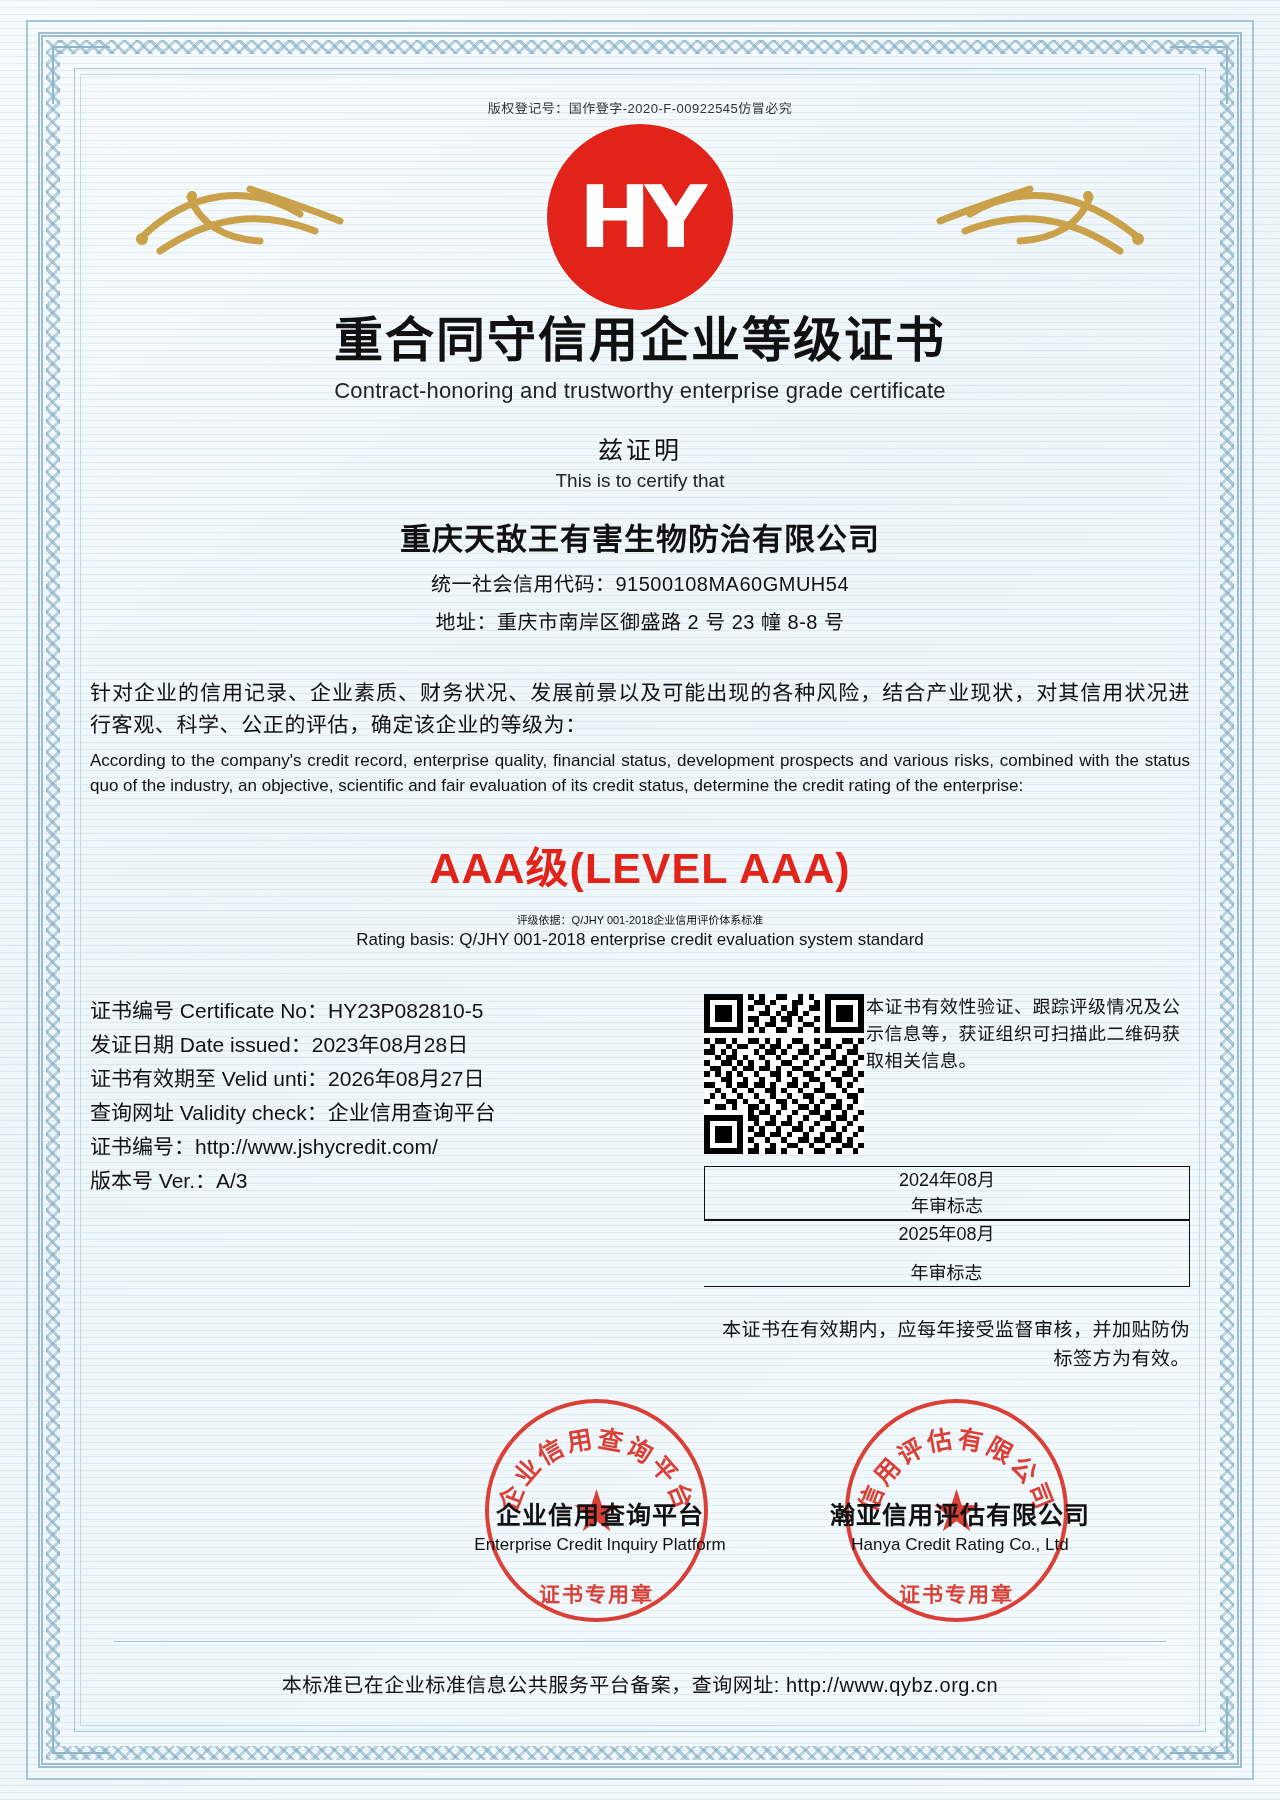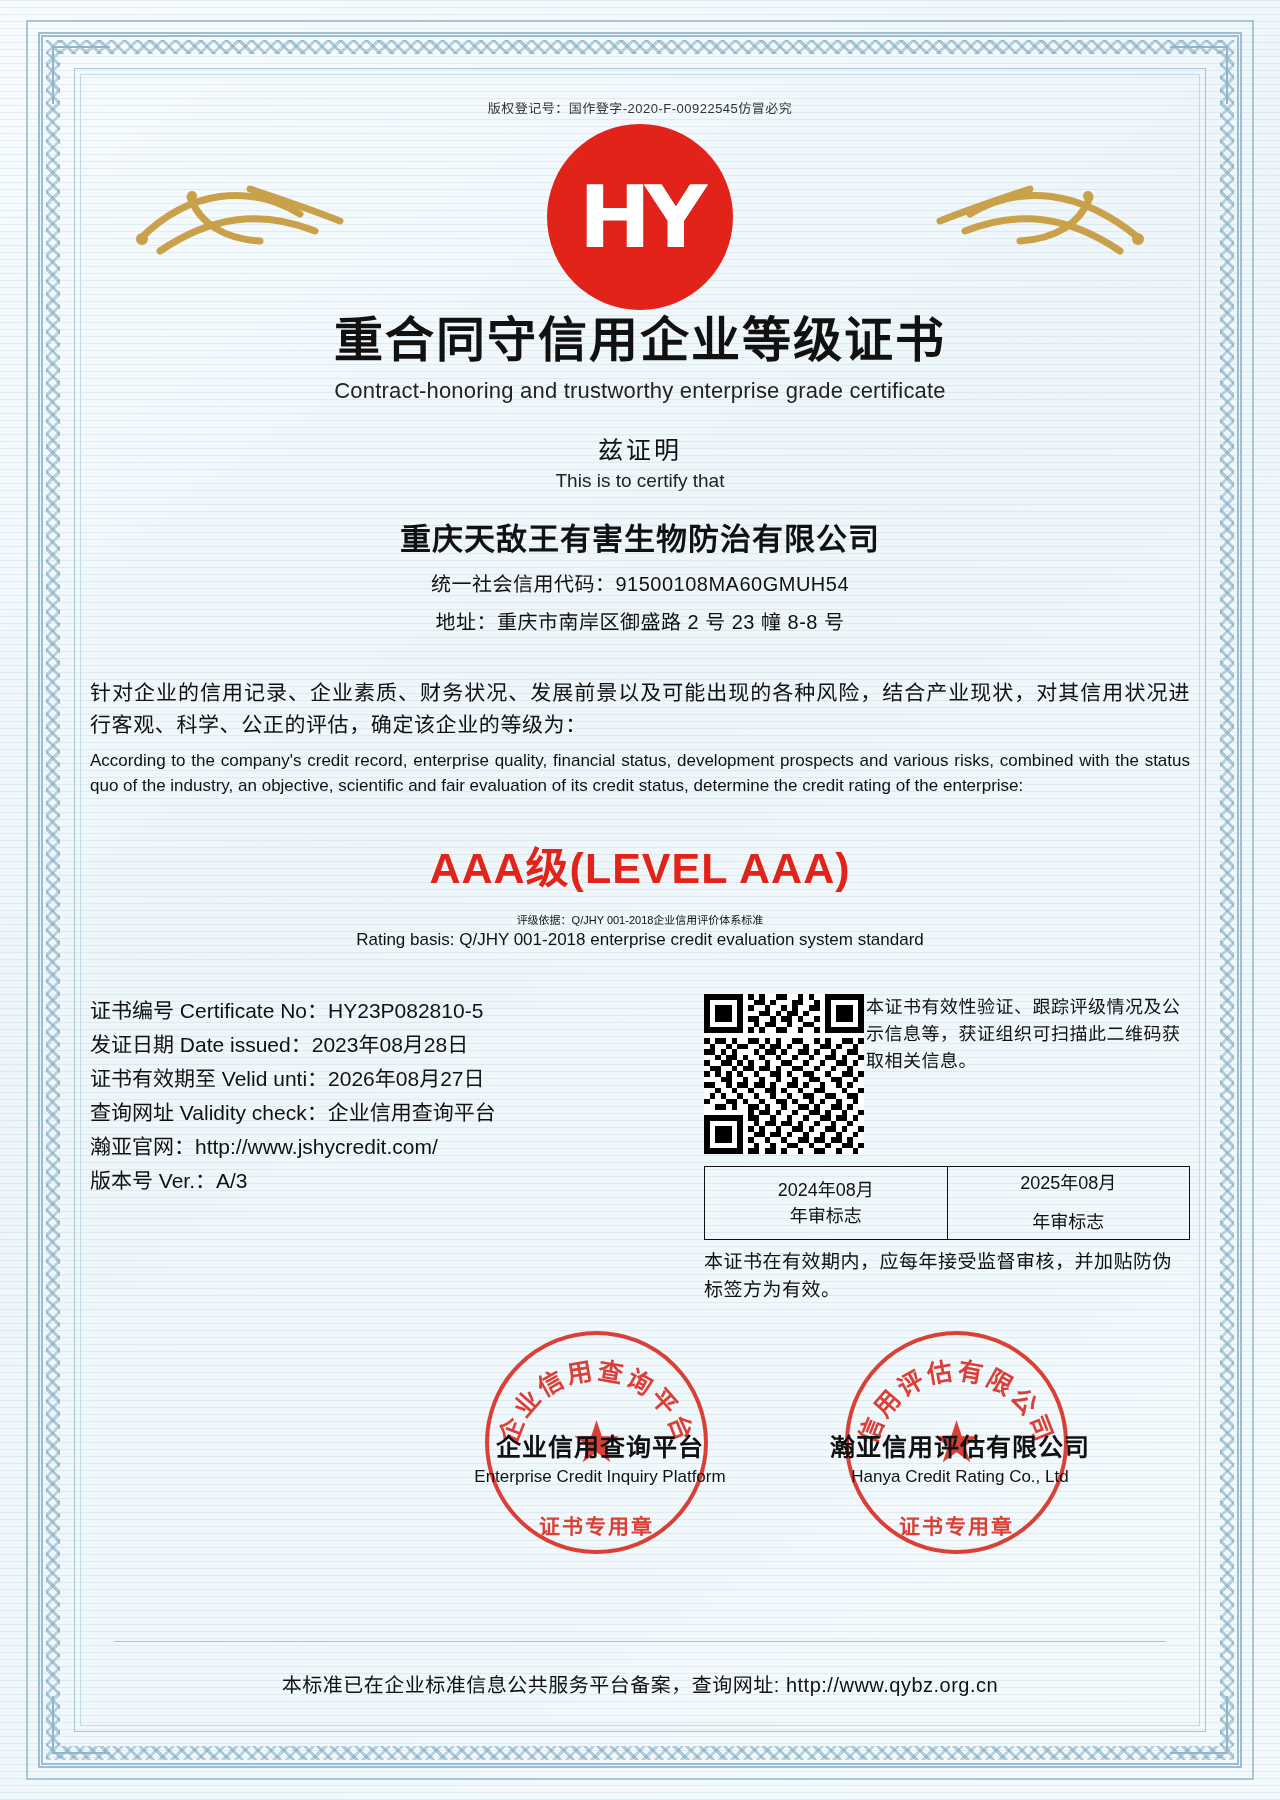--- a/index.html
+++ b/index.html
@@ -125,29 +125,29 @@
   .info-right{flex:1;padding-left:14px;}
   .qr-row{display:flex;}
   .qr{
     width:160px;height:160px;flex:none;
     background:#fff;
     image-rendering:pixelated;
   }
   .qr-note{
     font-size:18px;color:#111;line-height:1.5;padding-left:2px;letter-spacing:0.5px;
   }
-  .stamp-boxes{display:flex;margin-top:12px;}
+  .stamp-boxes{display:flex;margin-top:12px;flex-direction:column;}
   .stamp-box{
     flex:1;border:1.6px solid #111;height:72px;
     display:flex;flex-direction:column;align-items:center;justify-content:center;
     font-size:18px;color:#111;line-height:1.45;
   }
   .stamp-box + .stamp-box{border-left:none;gap:13px;}
   .annual-note{
-    margin-top:8px;font-size:19px;color:#111;line-height:1.5;text-align:left;letter-spacing:0.5px;
+    margin-top:29px;font-size:19px;color:#111;line-height:1.5;text-align:right;letter-spacing:0.5px;
   }
 
   
   .seal-area{position:relative;height:240px;margin-top:26px;}
   .seal{
     position:absolute;width:215px;height:215px;border-radius:50%;
     border:4px solid #d8271d;color:#d8271d;
     opacity:0.88;
   }
   .seal.one{left:395px;top:0px;}
@@ -248,21 +248,21 @@
     <div class="level">AAA级(LEVEL AAA)</div>
     <div class="basis-cn">评级依据：Q/JHY 001-2018企业信用评价体系标准</div>
     <div class="basis-en">Rating basis: Q/JHY 001-2018 enterprise credit evaluation system standard</div>
 
     <div class="info-row">
       <div class="info-left">
         <div>证书编号 Certificate No：HY23P082810-5</div>
         <div>发证日期 Date issued：2023年08月28日</div>
         <div>证书有效期至 Velid unti：2026年08月27日</div>
         <div>查询网址 Validity check：企业信用查询平台</div>
-        <div>瀚亚官网：http://www.jshycredit.com/</div>
+        <div>证书编号：http://www.jshycredit.com/</div>
         <div>版本号 Ver.：A/3</div>
       </div>
 
       <div class="info-right">
         <div class="qr-row">
           <svg class="qr" viewBox="0 0 29 29" shape-rendering="crispEdges">
             <rect width="29" height="29" fill="#ffffff"></rect>
             <g fill="#000000">
               <rect x="0" y="0" width="7" height="1"></rect>
                 <rect x="0" y="6" width="7" height="1"></rect>

